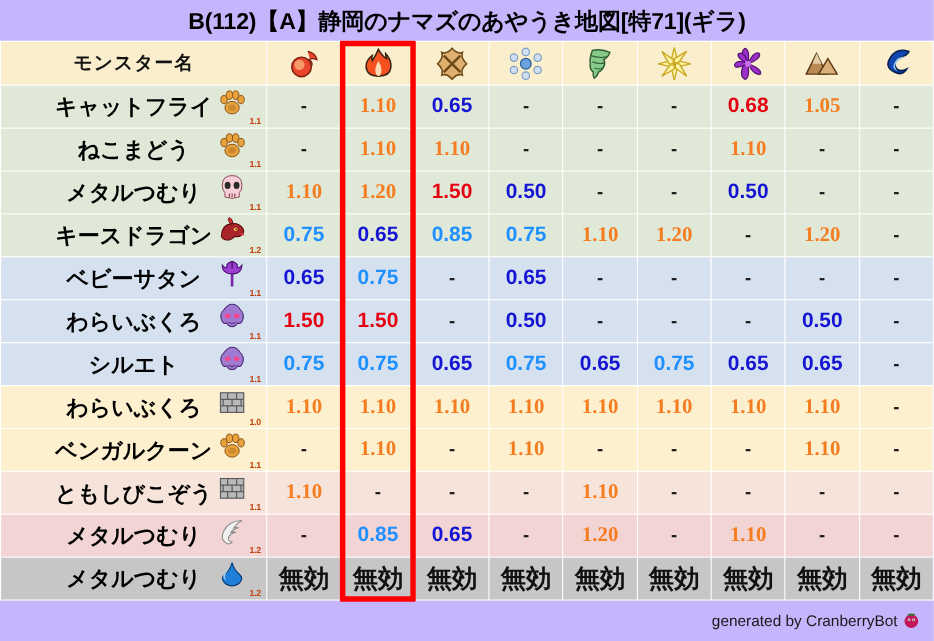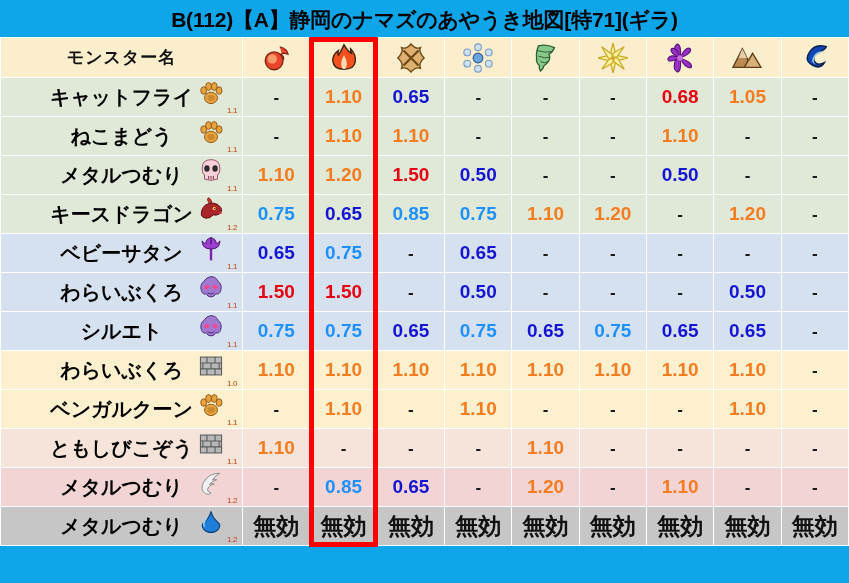--- a/index.html
+++ b/index.html
@@ -7,21 +7,21 @@
     margin: 0; padding: 0;
     width: 849px; height: 583px;
     background: #ffffff;
     font-family: "Liberation Sans", "DejaVu Sans", sans-serif;
     overflow: hidden;
   }
   #page {
     position: relative;
     width: 849px;
     height: 583px;
-    background: #0ea5e9;
+    background: #c4b5fd;
     padding-left: 37px;
   }
   
   .title {
     position: absolute;
     top: 4px; left: 0; width: 849px;
     height: 32px;
     line-height: 32px;
     text-align: center;
     font-size: 21px;
@@ -98,29 +98,29 @@
     text-align: center;
     width: 30px;
     margin-left: 4px;
   }
   td.mname .rank .lv {
     position: absolute;
     right: 1px;
     bottom: -1px;
     font-size: 8px;
     color: #c2410c;
-    font-weight: normal;
+    font-weight: bold;
     letter-spacing: -0.3px;
     text-align: center;
   }
   td.val { font-size: 19px; }
 
   
   .v-dash   { color: #1a1a1a; font-size: 17px; }
-  .v-orange { color: #f57c1f; }
+  .v-orange { color: #f57c1f; font-family: Liberation Serif, serif; }
   .v-red    { color: #e60012; }
   .v-dblue  { color: #1414d2; }
   .v-lblue  { color: #1e90ff; text-align: right; }
   .v-none   { color: #111111; font-size: 23px; }
 
   
   .bg-green { background: #e0e9d8; }
   .bg-blue  { background: #d6e1f0; }
   .bg-cream { background: #fdf0cf; }
   .bg-pink  { background: #f6e3d9; }
@@ -491,13 +491,25 @@
           <td class="val bg-gray"><span class="v-none">無効</span></td>
           <td class="val bg-gray"><span class="v-none">無効</span></td>
           <td class="val bg-gray"><span class="v-none">無効</span></td>
           <td class="val bg-gray"><span class="v-none">無効</span></td>
         </tr>
       </tbody>
   </table>
 
   <div class="highlight-box" style="left: 309.453px; width: 68.3125px; top: 37px; height: 510px; border-color: rgb(255, 0, 0);"></div>
 
+  <div class="footer">
+    <span>generated by CranberryBot</span><span class="berry">
+      <svg width="17" height="17" viewBox="0 0 20 20">
+        <circle cx="10" cy="11.5" r="7.3" fill="#c2185b"></circle>
+        <circle cx="7.6" cy="10" r="1.5" fill="#ffffff"></circle>
+        <circle cx="12.4" cy="10" r="1.5" fill="#ffffff"></circle>
+        <circle cx="7.6" cy="10.1" r="0.7" fill="#111"></circle>
+        <circle cx="12.4" cy="10.1" r="0.7" fill="#111"></circle>
+        <path d="M5 4.5 Q10 2 15 4.5 Q10 6.5 5 4.5" fill="#2e7d32"></path>
+      </svg>
+    </span>
+  </div>
 </div>
 
 </body></html>

